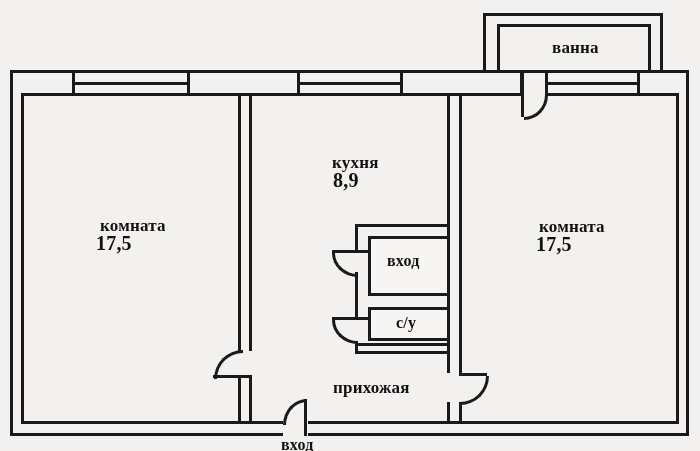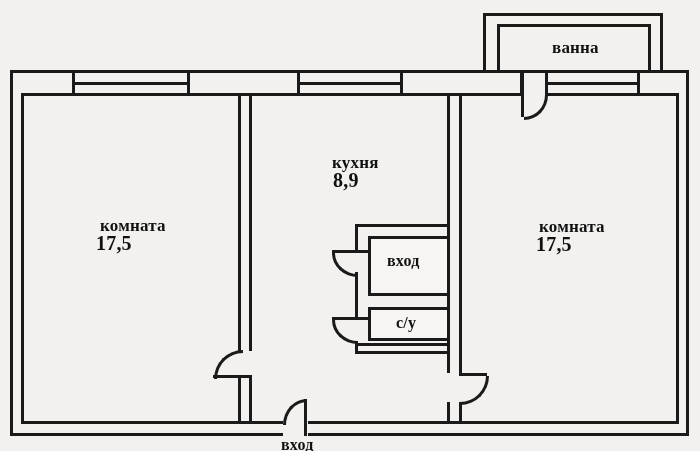--- a/index.html
+++ b/index.html
@@ -109,15 +109,16 @@
 
   <div class="lbl" style="left:539px;top:218px;">комната</div>
   <div class="lbl num" style="left:536px;top:234px;">17,5</div>
 
   <div class="lbl" style="left:332px;top:154px;">кухня</div>
   <div class="lbl num" style="left:333px;top:170px;">8,9</div>
 
   <div class="lbl small" style="left:387px;top:253px;">вход</div>
   <div class="lbl small" style="left:396px;top:315px;">с/у</div>
 
+  <div class="lbl" style="left:333px;top:379px;">прихожая</div>
   <div class="lbl small" style="left:281px;top:437px;">вход</div>
 
 </div>
 
 </body></html>

